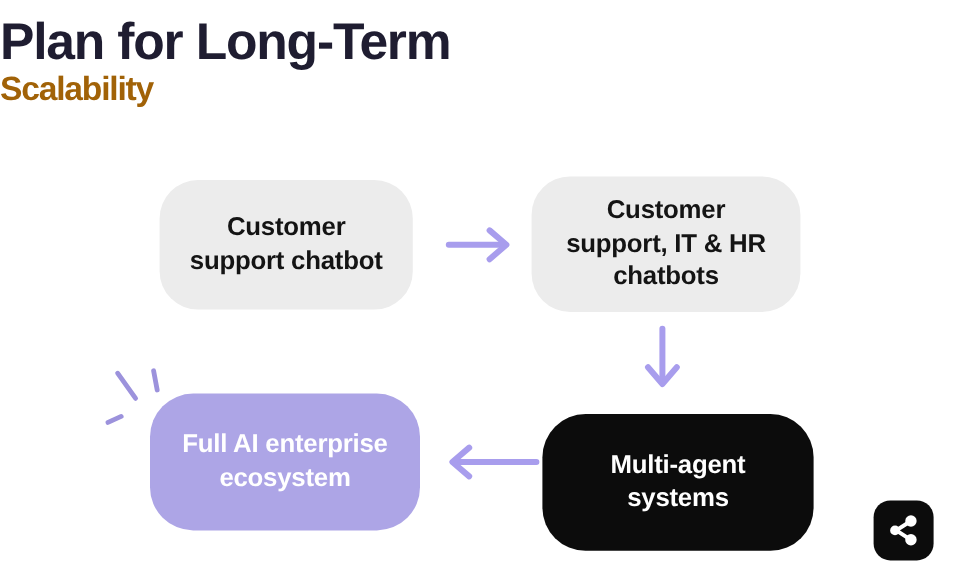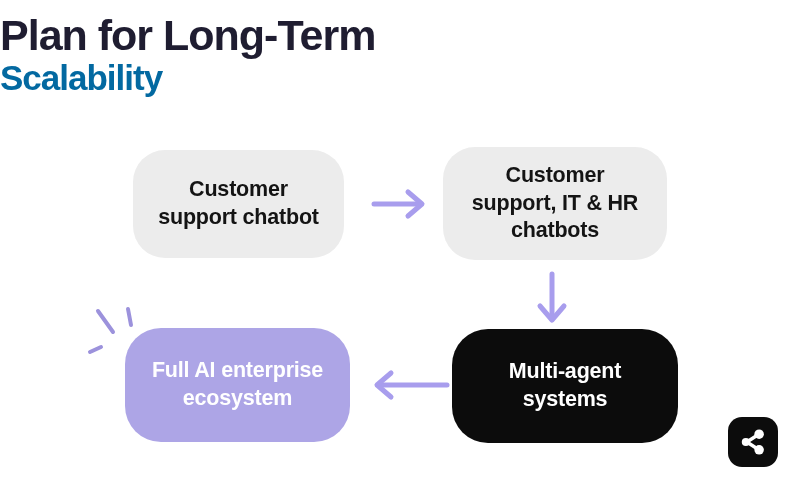--- a/index.html
+++ b/index.html
@@ -23,23 +23,23 @@
     text-align: left;
     line-height: 1.02;
     letter-spacing: -1px;
   }
   .title-line1 {
     font-size: 43px;
     font-weight: 800;
     color: #1f1d31;
   }
   .title-line2 {
-    font-size: 35px;
+    font-size: 28px;
     font-weight: 800;
-    color: #0369a1;
+    color: #a16207;
     margin-top: 2px;
   }
   .node {
     position: absolute;
     display: flex;
     align-items: center;
     justify-content: center;
     text-align: center;
     font-weight: 600;
     font-size: 21.5px;
@@ -57,21 +57,21 @@
     color: #ffffff;
     border-radius: 36px;
   }
   .node-purple {
     background: #ada5e6;
     color: #ffffff;
     border-radius: 36px;
   }
   #node-1 { left: 133px; top: 150px; width: 211px; height: 108px; }
   #node-2 { left: 443px; top: 147px; width: 224px; height: 113px; }
-  #node-3 { left: 452px; top: 329px; width: 226px; height: 114px; align-items: center; }
+  #node-3 { left: 452px; top: 345px; width: 226px; height: 114px; align-items: center; }
   #node-4 { left: 125px; top: 328px; width: 225px; height: 114px; }
   #connector-layer {
     position: absolute;
     left: 0;
     top: 0;
     width: 800px;
     height: 484px;
     pointer-events: none;
   }
   .share-button {

